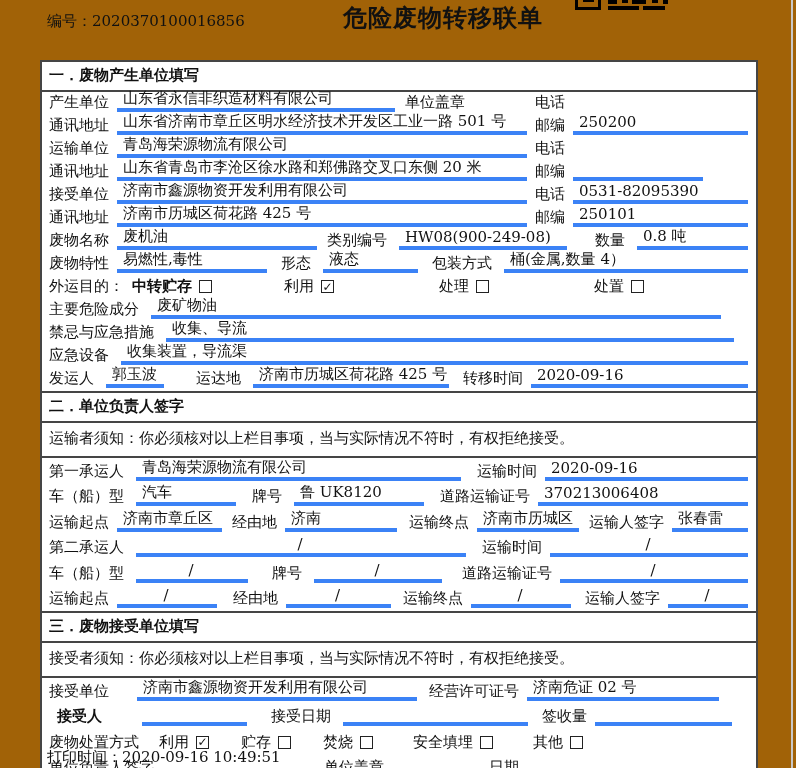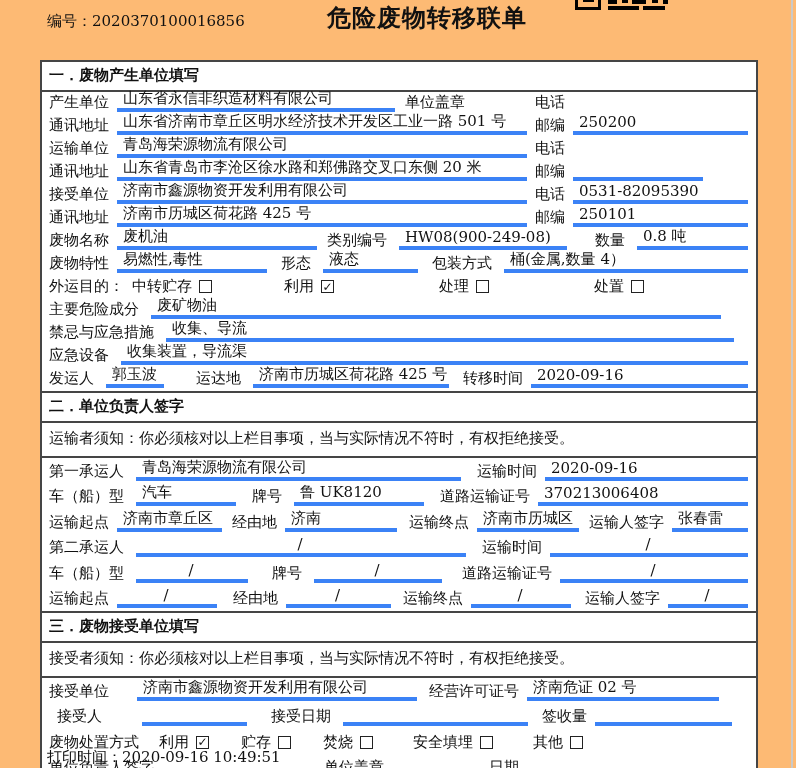--- a/index.html
+++ b/index.html
@@ -1,24 +1,24 @@
 <!DOCTYPE html>
 <html><head>
 <meta charset="utf-8">
 <style>
   * { margin:0; padding:0; box-sizing:border-box; }
   html,body { background:#ffffff; }
   body { font-family:"DejaVu Serif","Liberation Serif",serif; color:#111; }
-  .page { position:relative; width:796px; height:768px; background:#fdba74; overflow:hidden; }
+  .page { position:relative; width:796px; height:768px; background:#a16207; overflow:hidden; }
   .page-edge { position:absolute; top:0; bottom:0; right:3px; width:2px; background:#c9c9c9; }
 
   
   .doc-header { position:relative; height:58px; }
   .serial { position:absolute; left:47px; top:12px; font-size:15px; white-space:nowrap; }
-  .doc-title { position:absolute; left:272px; top:2px; width:310px; text-align:center;
+  .doc-title { position:absolute; left:288px; top:2px; width:310px; text-align:center;
                font-size:24px; font-weight:bold; letter-spacing:1px; font-family:"DejaVu Sans","Liberation Sans",sans-serif; }
   .qr-frag { position:absolute; left:575px; top:0; width:96px; height:10px; }
 
   
   .form-table { position:absolute; left:40px; top:60px; width:718px; border:2px solid #454545; background:#fff; }
   .section { border-top:2px solid #454545; }
   .section:first-child { border-top:none; }
   .sec-head { font-weight:bold; font-size:15px; padding:4px 7px 5px 7px; border-bottom:2px solid #454545;
               font-family:"DejaVu Sans","Liberation Sans",sans-serif; }
   .notice { font-size:15px; padding:6px 7px 8px 7px; border-bottom:2px solid #454545; }
@@ -26,21 +26,21 @@
   .row { display:flex; align-items:flex-end; padding:0 8px 3px 7px; font-size:15px; }
   .s1 .row { height:23px; }
   .s2 .row, .s3 .row { height:25.5px; }
   .lbl { white-space:nowrap; flex:none; }
   .u { display:inline-block; border-bottom:4px solid #3b82f6; padding:0 2px 0 6px;
        white-space:nowrap; overflow:hidden; min-height:16px; }
   .u.fill { flex:1; }
   .u.center { text-align:center; padding-left:0; }
   .rcol { display:flex; align-items:flex-end; margin-left:auto; width:213px; flex:none; }
   .rcol .lbl { margin-right:8px; }
-  .ml8{margin-left:8px;} .ml10{margin-left:10px;} .ml12{margin-left:12px;} .ml14{margin-left:14px;}
+  .ml8{margin-left:8px;font-weight:bold;} .ml10{margin-left:10px;} .ml12{margin-left:12px;} .ml14{margin-left:14px;}
   .ml16{margin-left:16px;} .ml20{margin-left:20px;} .ml24{margin-left:24px;} .ml28{margin-left:28px;}
   .ml32{margin-left:32px;} .ml40{margin-left:40px;} .ml72{margin-left:72px;} .ml105{margin-left:105px;}
   .mr8{margin-right:8px;} .mr12{margin-right:12px;}
 
   .opt { display:inline-flex; align-items:center; white-space:nowrap; }
   .cb { display:inline-flex; width:13px; height:13px; border:1px solid #222; margin-left:7px;
         align-items:center; justify-content:center; font-size:12px; line-height:12px; font-weight:bold;
         font-family:"DejaVu Sans","Liberation Sans",sans-serif; }
 
   .doc-footer { position:absolute; left:47px; top:748px; font-size:15px; white-space:nowrap; }

